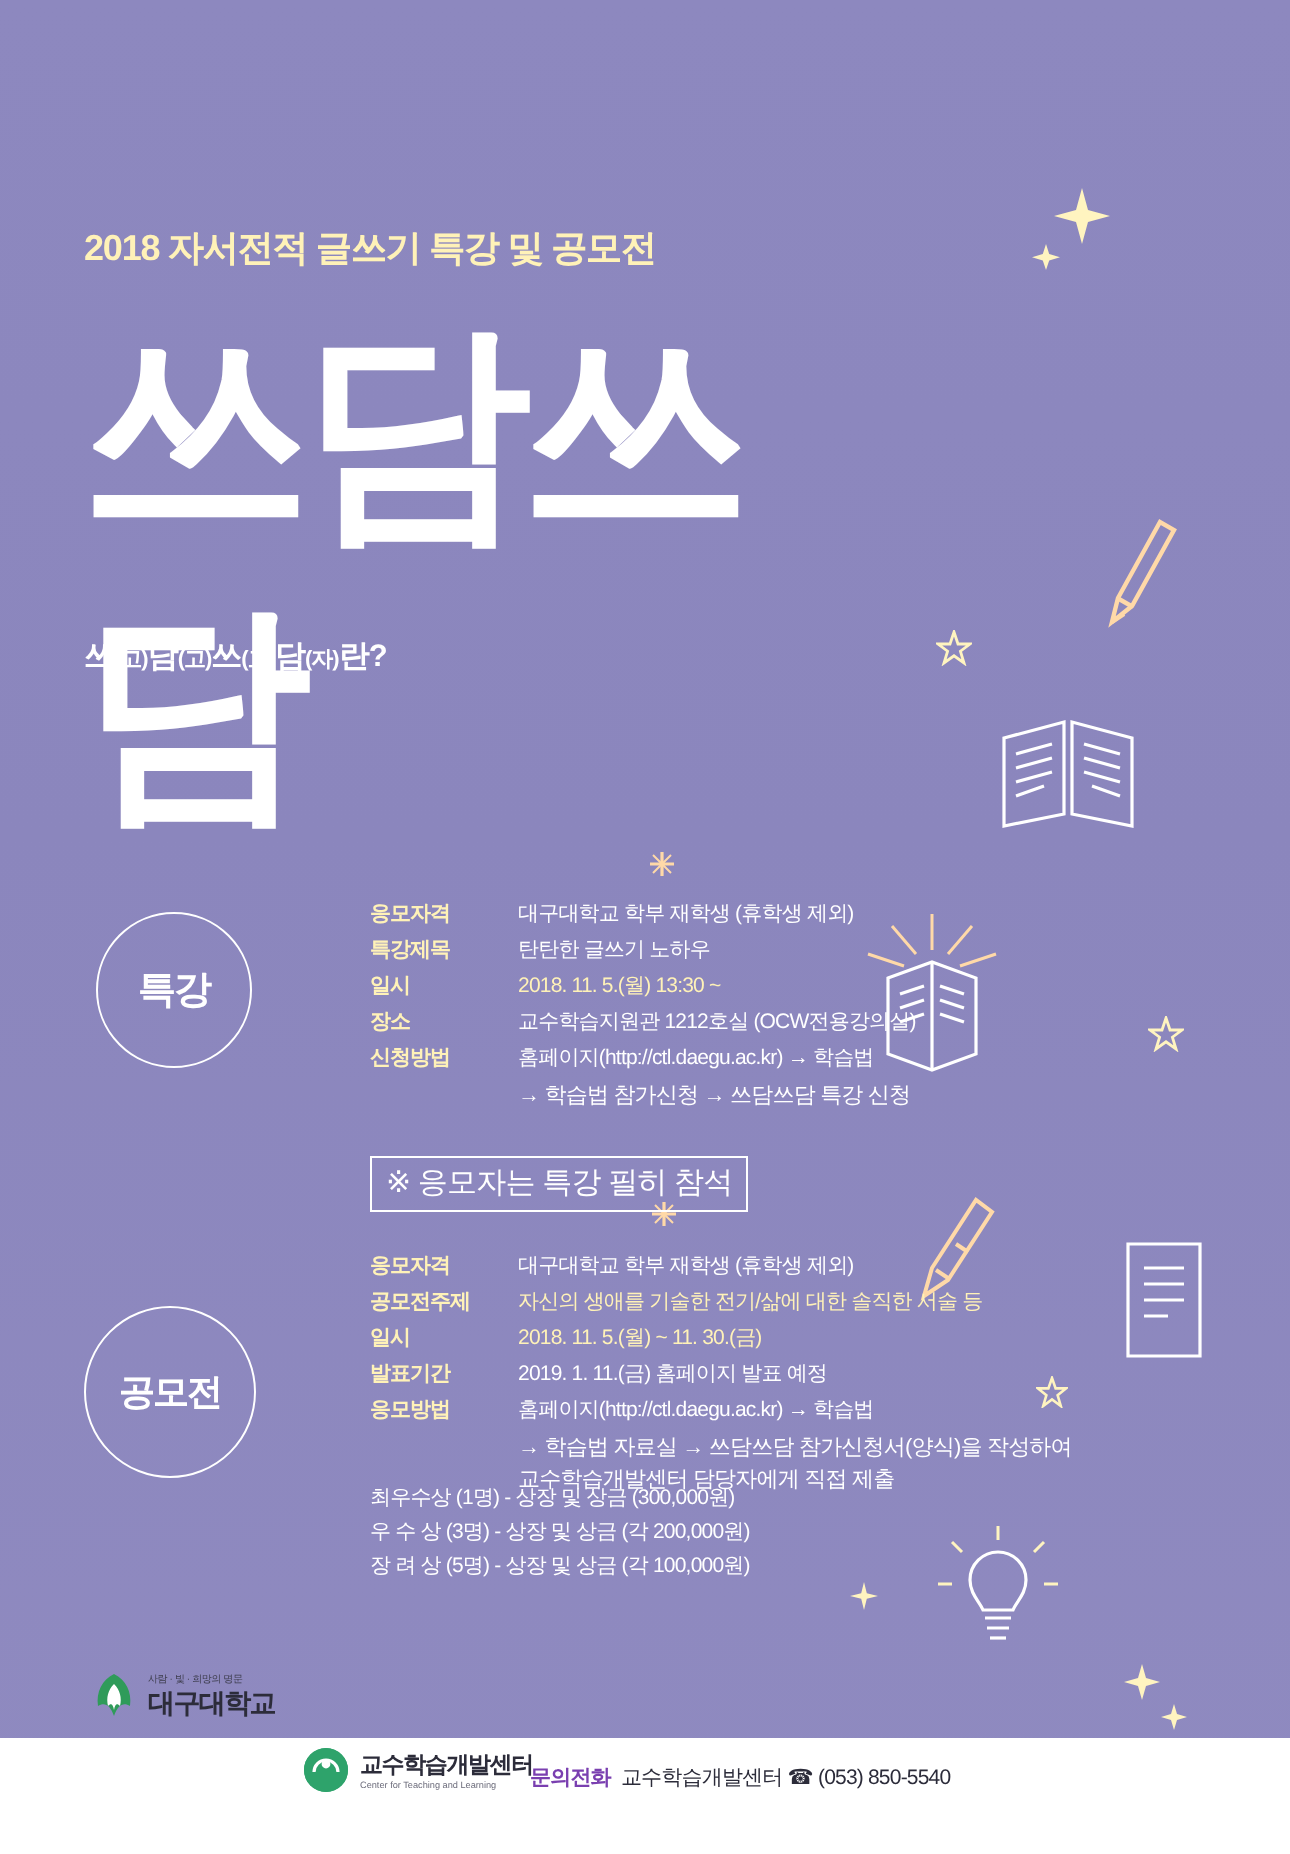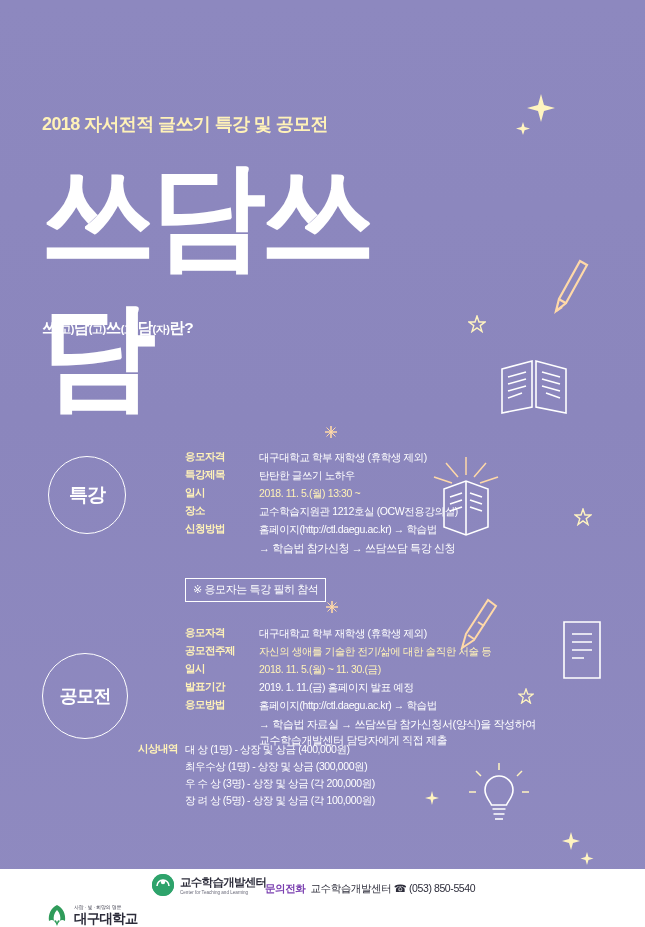--- a/index.html
+++ b/index.html
@@ -84,29 +84,29 @@
   .val{
     font-size:10.5px;color:#ffffff;letter-spacing:-0.4px;line-height:15px;
   }
   .sub{
     font-size:11px;color:#ffffff;letter-spacing:-0.4px;line-height:16px;
     margin-left:74px;
   }
   .note{
     position:absolute;left:185px;top:578px;
     border:1px solid #ffffff;padding:3px 7px 4px 7px;
-    font-size:11px;letter-spacing:-0.4px;color:#ffffff;
+    font-size:15px;letter-spacing:-0.4px;color:#ffffff;
   }
   .prize .row{margin-bottom:2px;}
   
   .footer{
     position:absolute;left:0;bottom:0;width:645px;height:58px;background:#ffffff;
   }
   .f-univ{
-    position:absolute;left:46px;top:904px;display:flex;align-items:flex-start;
+    position:absolute;left:46px;top:836px;display:flex;align-items:flex-start;
   }
   .f-univ .mark{
     width:22px;height:24px;margin-right:6px;position:relative;
   }
   .f-univ .t1{font-size:5px;color:#3b3b4a;letter-spacing:-0.2px;white-space:nowrap;}
   .f-univ .t2{font-size:13.5px;font-weight:bold;color:#2c2c3a;letter-spacing:-0.8px;white-space:nowrap;}
   .f-ctl{
     position:absolute;left:152px;top:874px;display:flex;align-items:center;
   }
   .f-ctl .circle{
@@ -290,24 +290,20 @@
     </div>
     <div class="row">
       <div class="label">응모방법</div>
       <div class="val">홈페이지(http://ctl.daegu.ac.kr) → 학습법</div>
     </div>
     <div class="sub">→ 학습법 자료실 → 쓰담쓰담 참가신청서(양식)을 작성하여</div>
     <div class="sub">교수학습개발센터 담당자에게 직접 제출</div>
   </div>
 
   <div class="block prize" style="left:138px;top:742px;width:470px;">
-    <div class="row">
-      <div class="label" style="width:47px;flex:0 0 47px;">시상내역</div>
-      <div class="val">대    상 (1명) - 상장 및 상금 (400,000원)</div>
-    </div>
     <div class="row">
       <div class="label" style="width:47px;flex:0 0 47px;"></div>
       <div class="val">최우수상 (1명) - 상장 및 상금 (300,000원)</div>
     </div>
     <div class="row">
       <div class="label" style="width:47px;flex:0 0 47px;"></div>
       <div class="val">우 수 상 (3명) - 상장 및 상금 (각 200,000원)</div>
     </div>
     <div class="row">
       <div class="label" style="width:47px;flex:0 0 47px;"></div>

